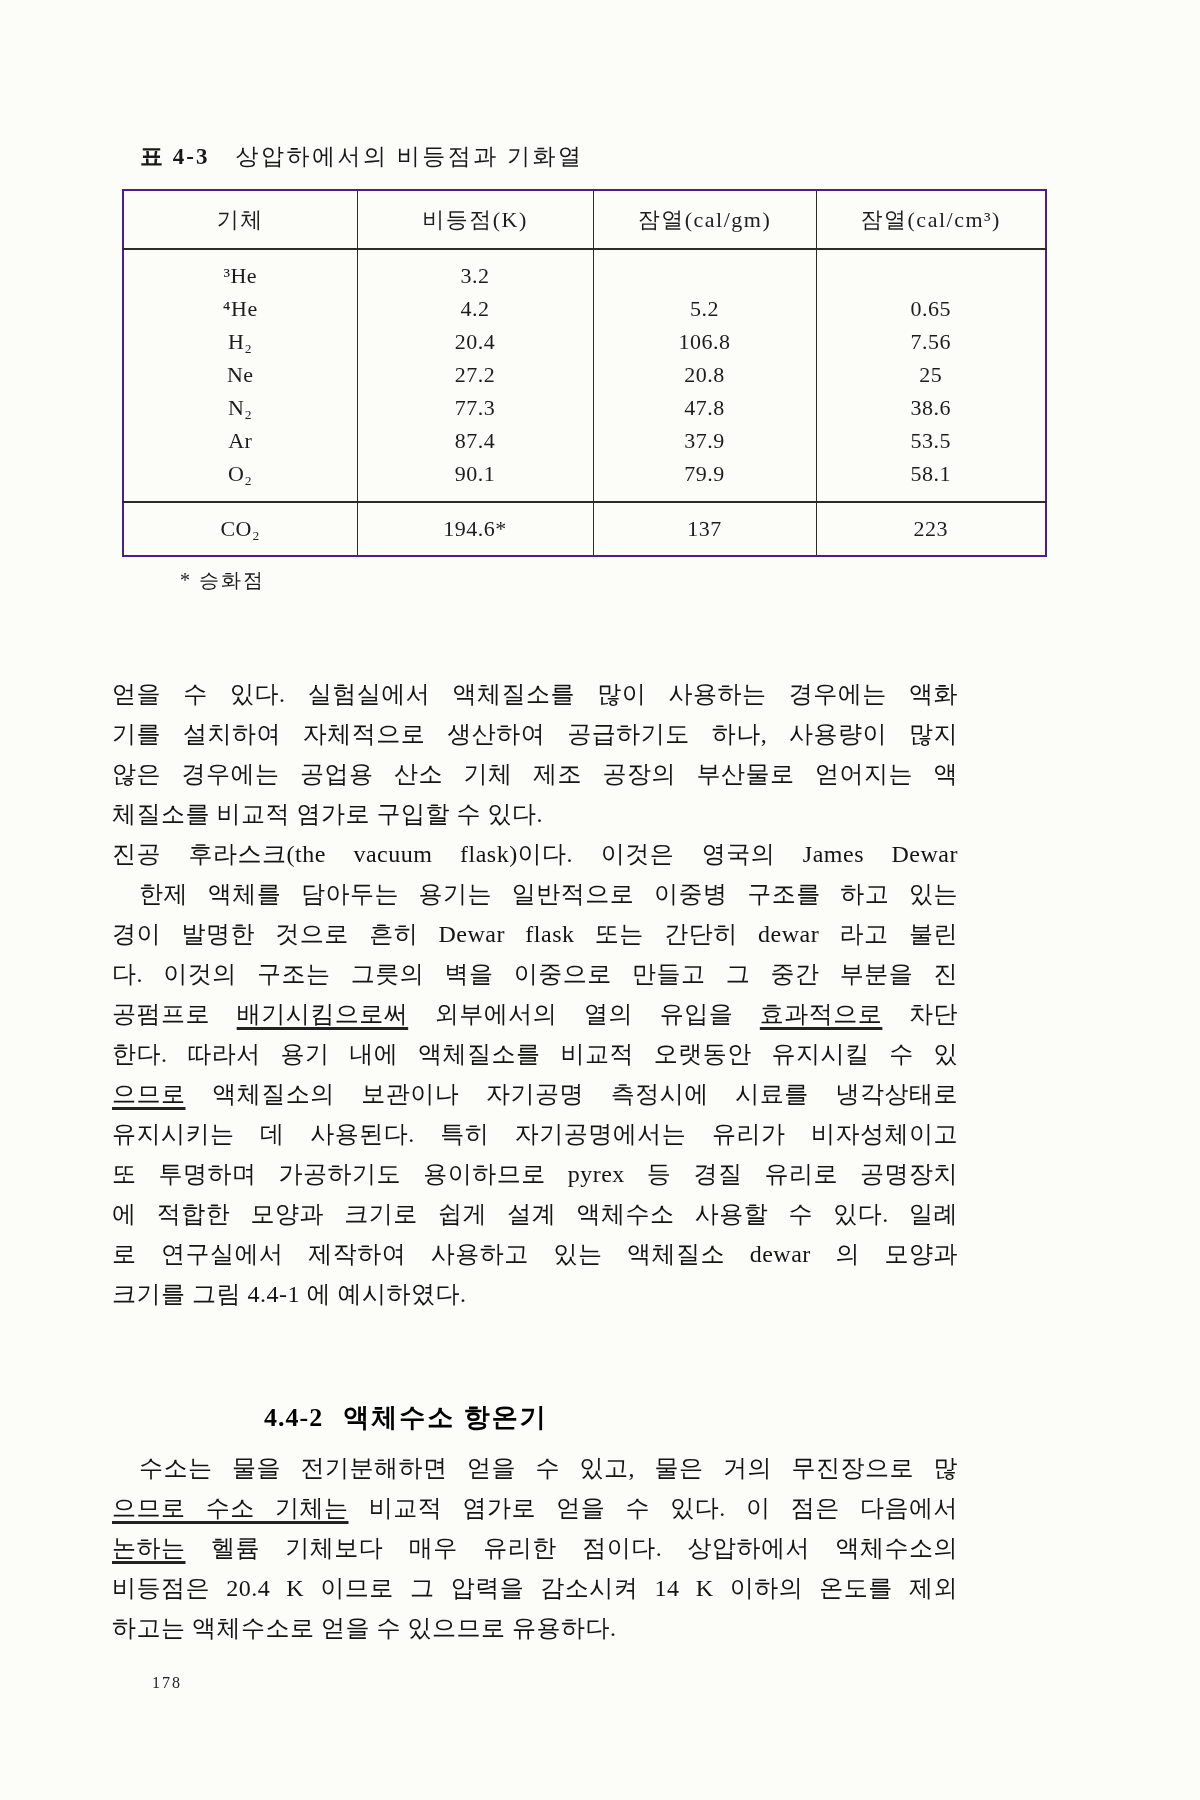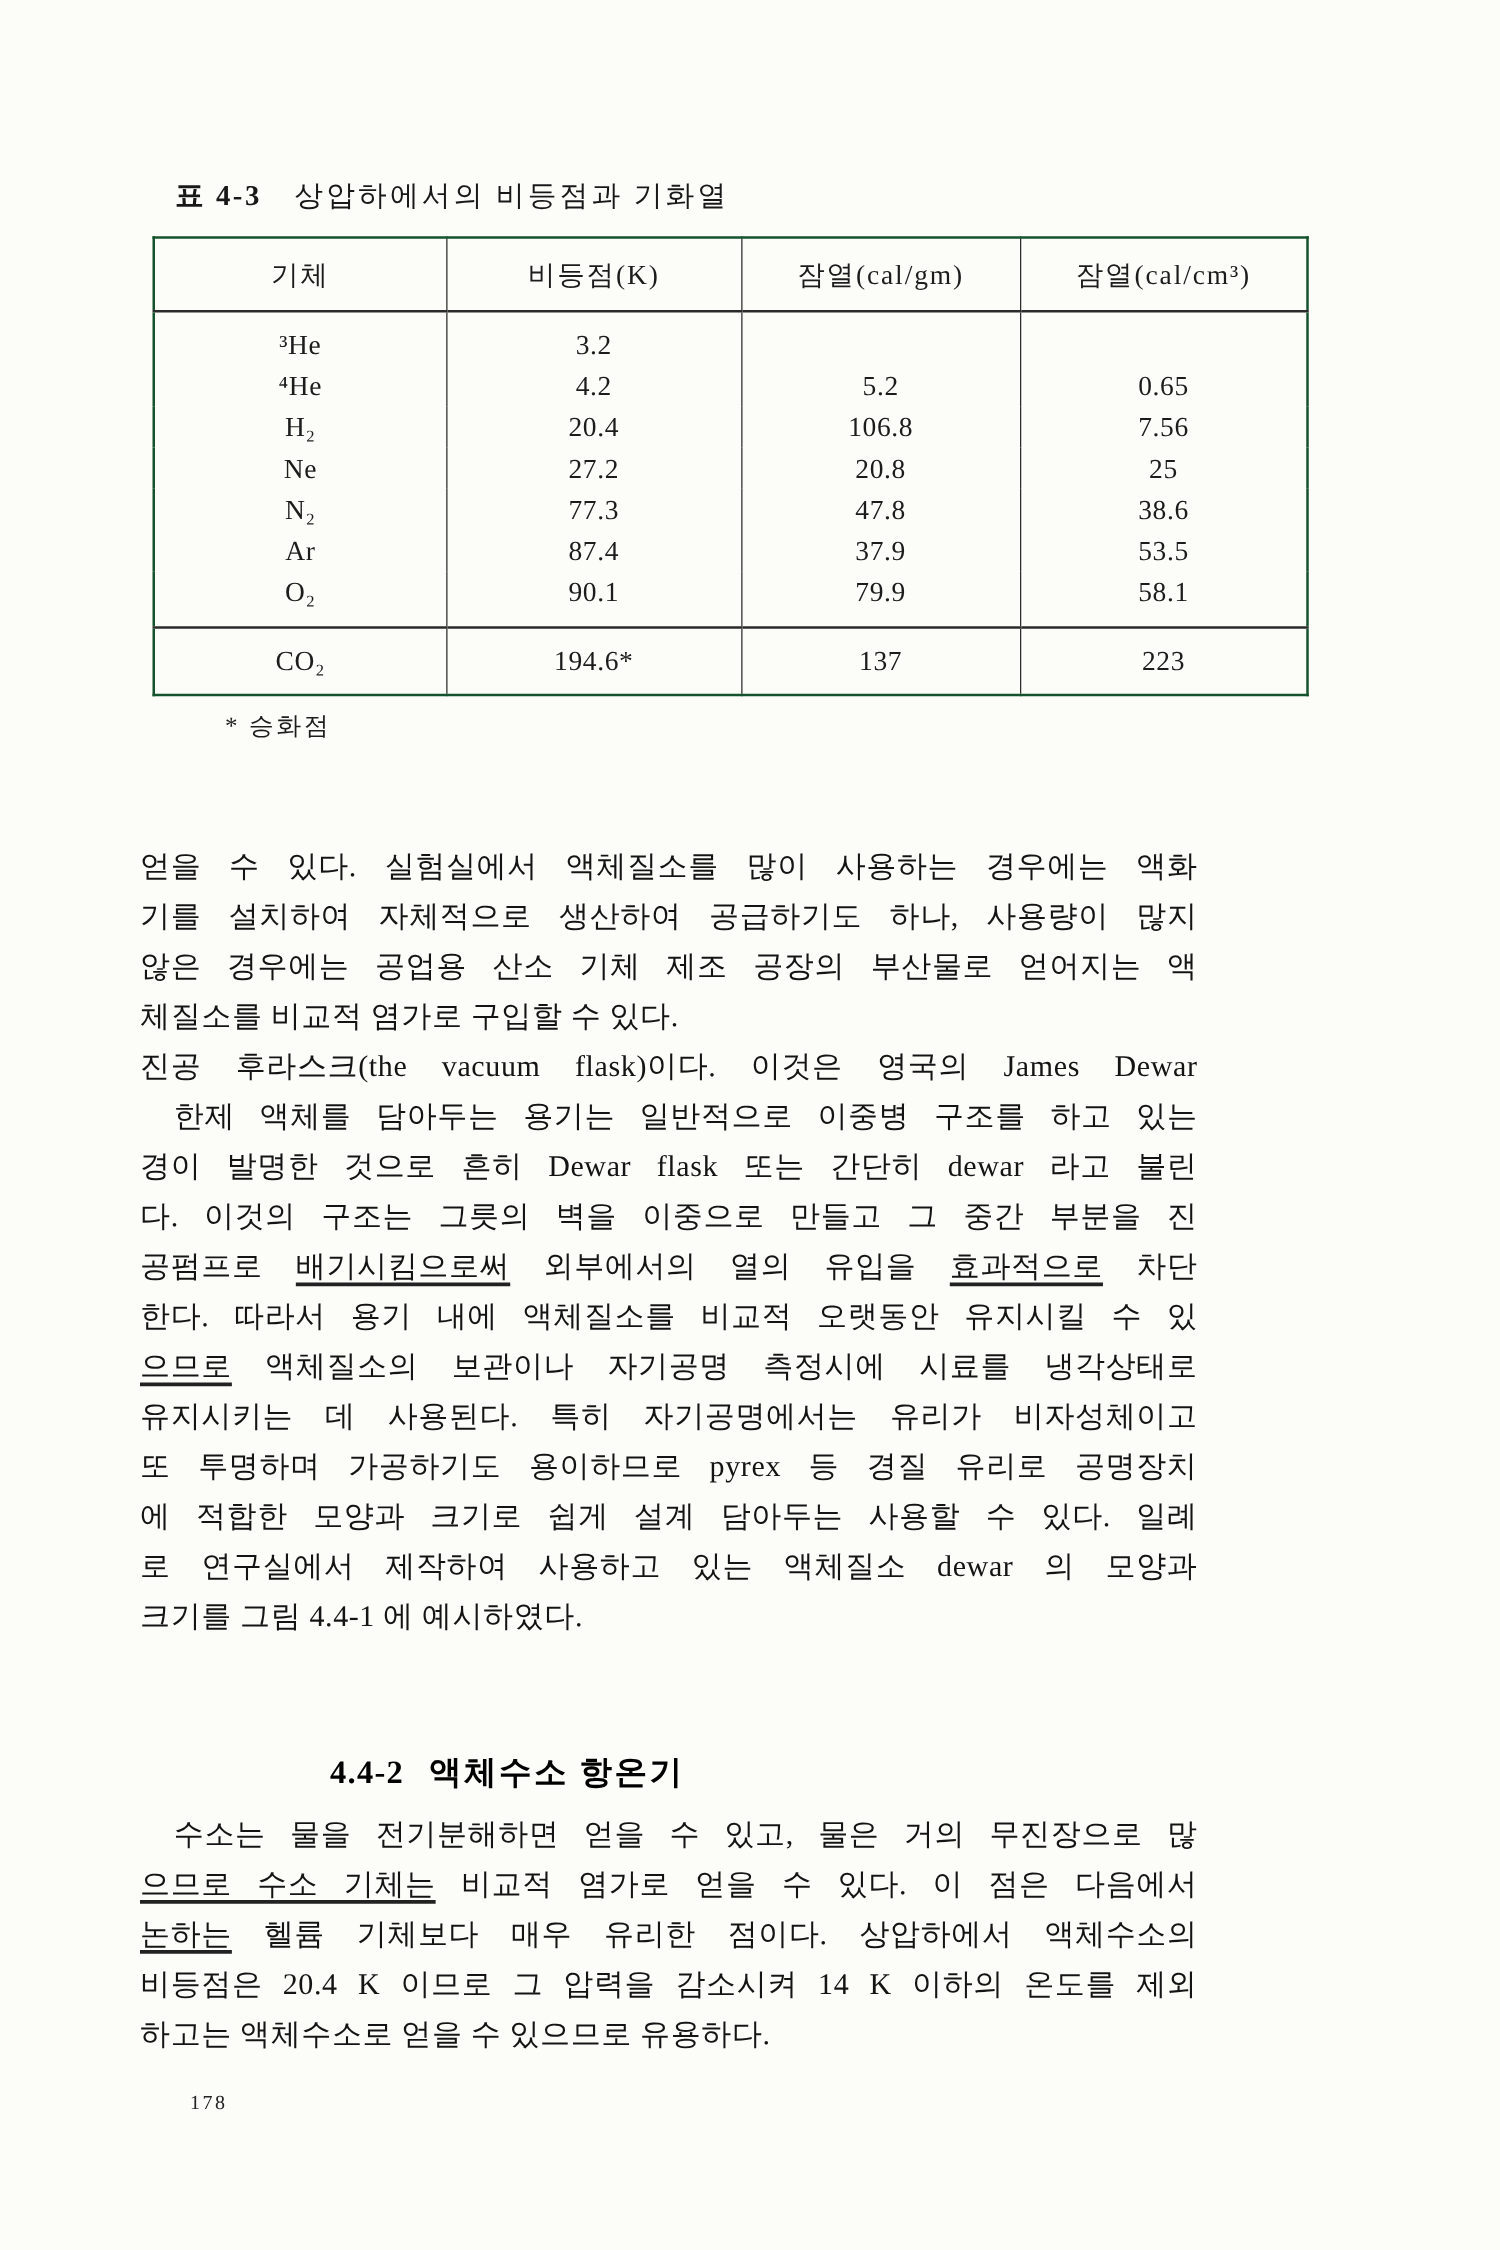--- a/index.html
+++ b/index.html
@@ -19,21 +19,21 @@
 
   
   .dtable {
     margin: 15px 0 0 122px;
     border-collapse: collapse;
     table-layout: fixed;
     width: 923px;
     font-size: 22px;
     color: #1c1c1c;
   }
-  .dtable { border: 2px solid #14532d; }
+  .dtable { border: 2px solid #4c1d95; }
   .dtable th {
     font-weight: normal;
     height: 55px;
     border-bottom: 2.5px solid #2b2b2b;
     letter-spacing: 1.5px;
     text-align: center;
   }
   .dtable td { text-align: center; height: 31px; letter-spacing: 0.5px; }
   .dtable th + th, .dtable td + td { border-left: 1.8px solid #2b2b2b; }
   .dtable tbody.main tr:first-child td { padding-top: 10px; }
@@ -171,21 +171,21 @@
     <div class="para">
         <div class="line">진공 후라스크(the vacuum flask)이다. 이것은 영국의 James Dewar</div>
         <div class="line indent">한제 액체를 담아두는 용기는 일반적으로 이중병 구조를 하고 있는</div>
         <div class="line">경이 발명한 것으로 흔히 Dewar flask 또는 간단히 dewar 라고 불린</div>
         <div class="line">다. 이것의 구조는 그릇의 벽을 이중으로 만들고 그 중간 부분을 진</div>
         <div class="line">공펌프로 <span class="pen">배기시킴으로써</span> 외부에서의 열의 유입을 <span class="pen">효과적으로</span> 차단</div>
         <div class="line">한다. 따라서 용기 내에 액체질소를 비교적 오랫동안 유지시킬 수 있</div>
         <div class="line"><span class="pen">으므로</span> 액체질소의 보관이나 자기공명 측정시에 시료를 냉각상태로</div>
         <div class="line">유지시키는 데 사용된다. 특히 자기공명에서는 유리가 비자성체이고</div>
         <div class="line">또 투명하며 가공하기도 용이하므로 pyrex 등 경질 유리로 공명장치</div>
-        <div class="line">에 적합한 모양과 크기로 쉽게 설계 담아두는 사용할 수 있다. 일례</div>
+        <div class="line">에 적합한 모양과 크기로 쉽게 설계 액체수소 사용할 수 있다. 일례</div>
         <div class="line">로 연구실에서 제작하여 사용하고 있는 액체질소 dewar 의 모양과</div>
         <div class="line last">크기를 그림 4.4-1 에 예시하였다.</div>
       </div>
 
     <div class="sec-heading">
       <span class="sec-num">4.4-2</span><span class="sec-title">액체수소 항온기</span>
     </div>
 
     <div class="para">
         <div class="line indent">수소는 물을 전기분해하면 얻을 수 있고, 물은 거의 무진장으로 많</div>

